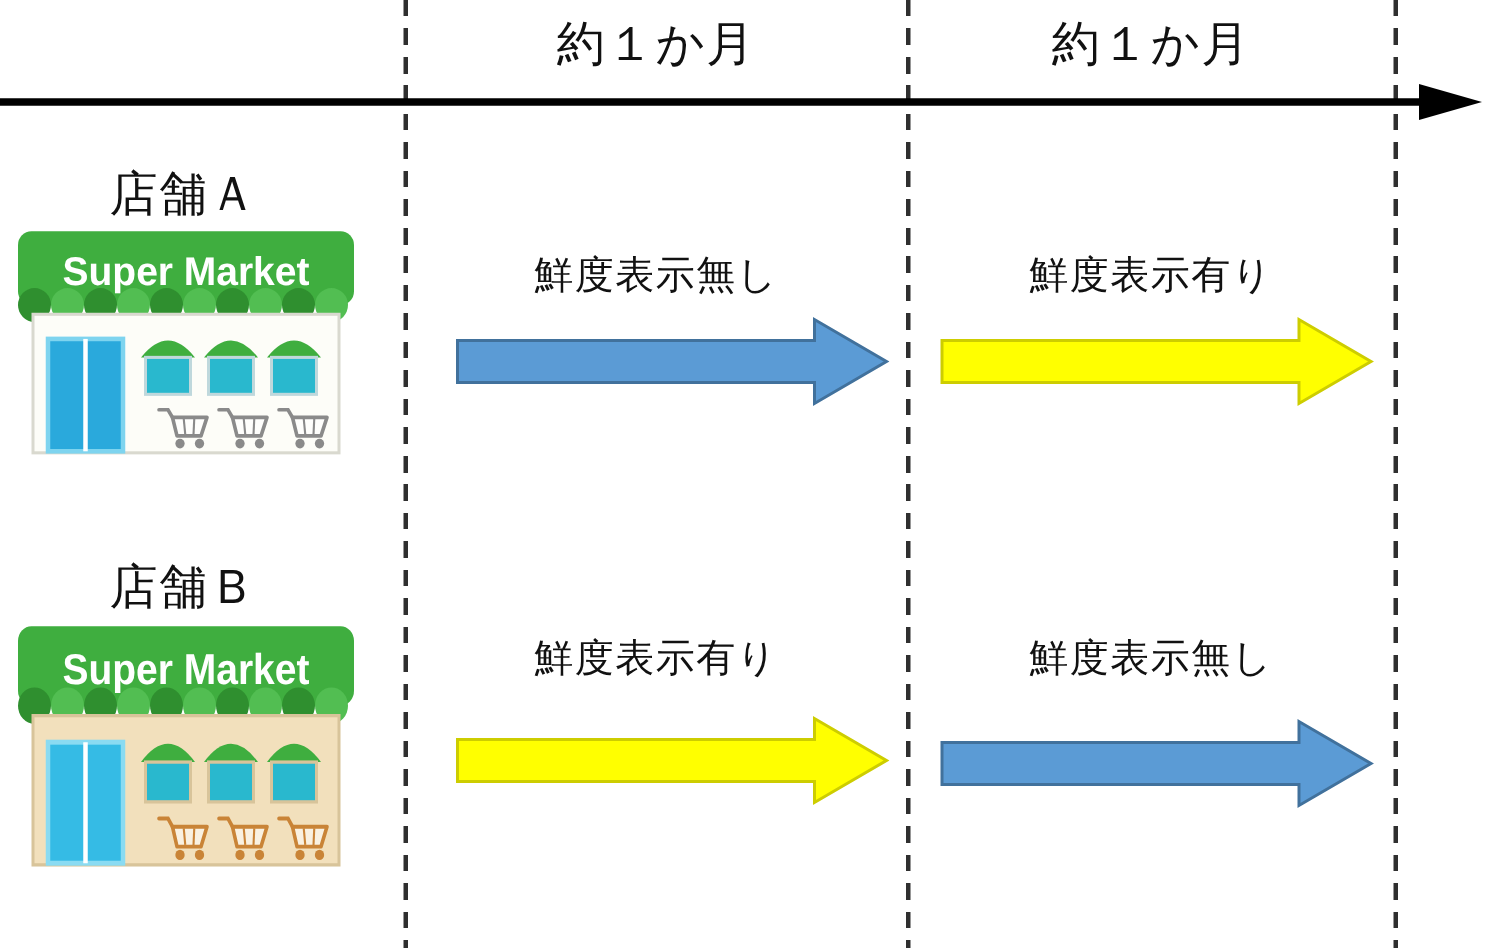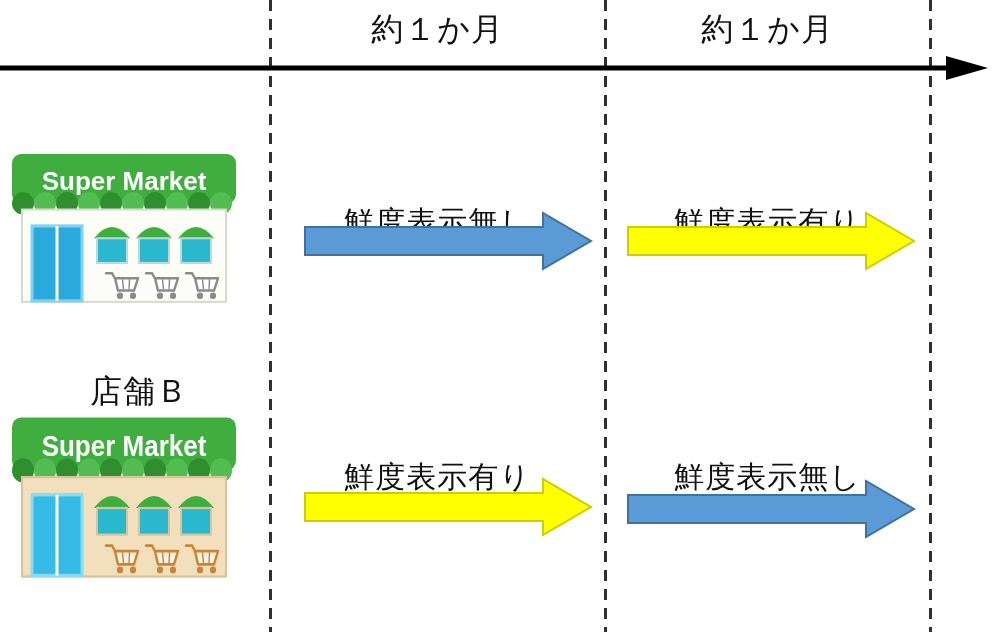--- a/index.html
+++ b/index.html
@@ -28,21 +28,21 @@
   .store-name {
     position: absolute;
     text-align: center;
     font-size: 32px;
     line-height: 34px;
     font-weight: 500;
     color: #111111;
     letter-spacing: 1px;
     white-space: nowrap;
   }
-  .row-label { font-size: 30px; margin-top: 39px; }
+  .row-label { font-size: 26px; }
   .block-arrow { position: absolute; }
   .block-arrow polygon { stroke-width: 2; }
   .arrow--blue polygon { stroke: #41719C; }
   .arrow--yellow polygon { stroke: #CDCD00; }
   .store-svg { position: absolute; }
 </style>
 </head>
 <body>
 
 <div class="canvas">
@@ -52,20 +52,21 @@
   <div class="divider" style="left:929px"></div>
 
   <div class="phase-label" style="left:270px; width:335px; top:12px">約１か月</div>
   <div class="phase-label" style="left:605px; width:325px; top:12px">約１か月</div>
 
   <svg class="timeline-svg" style="top:52px" width="1000" height="32" viewBox="0 0 1000 32">
     <line x1="0" y1="16" x2="952" y2="16" stroke="#000000" stroke-width="5"></line>
     <polygon points="946,4 988,16 946,28" fill="#000000"></polygon>
   </svg>
 
+  <div class="store-name" style="left:0; width:245px; top:112px">店舗Ａ</div>
 
   <svg class="store-svg" style="left:8px; top:150px" width="232" height="156" viewBox="0 0 232 152" preserveAspectRatio="none">
     <defs>
       <g id="cart">
         <path d="M2 4 L8 4 L11 9" fill="none" stroke="currentColor" stroke-width="2.4" stroke-linecap="round"></path>
         <path d="M11 9 L34 9 L30 21 L14 21 Z" fill="#ffffff" fill-opacity="0.55" stroke="currentColor" stroke-width="2.4" stroke-linejoin="round"></path>
         <line x1="18.5" y1="10" x2="19.5" y2="20" stroke="currentColor" stroke-width="1.4"></line>
         <line x1="25.5" y1="10" x2="25" y2="20" stroke="currentColor" stroke-width="1.4"></line>
         <circle cx="16" cy="26" r="3.1" fill="currentColor"></circle>
         <circle cx="29" cy="26" r="3.1" fill="currentColor"></circle>
@@ -108,21 +109,21 @@
   <div class="row-label" style="left:270px; width:335px; top:166px">鮮度表示無し</div>
   <div class="row-label" style="left:605px; width:325px; top:166px">鮮度表示有り</div>
 
   <svg class="block-arrow arrow--blue" style="left:303px; top:211px" width="290" height="60" viewBox="0 0 290 60">
     <polygon points="2,16 240,16 240,2 288,30 240,58 240,44 2,44" fill="#5B9BD5"></polygon>
   </svg>
   <svg class="block-arrow arrow--yellow" style="left:626px; top:211px" width="290" height="60" viewBox="0 0 290 60">
     <polygon points="2,16 240,16 240,2 288,30 240,58 240,44 2,44" fill="#FFFF00"></polygon>
   </svg>
 
-  <div class="store-name" style="left:17px; width:245px; top:374px">店舗Ｂ</div>
+  <div class="store-name" style="left:0; width:245px; top:374px">店舗Ｂ</div>
 
   <svg class="store-svg" style="left:8px; top:413px" width="232" height="168" viewBox="0 0 232 152" preserveAspectRatio="none">
     <g>
       <rect x="4" y="4" width="224" height="48" rx="9" fill="#3FAE3F"></rect>
       <circle cx="15" cy="52" r="11" fill="#2F8F2F"></circle>
         <circle cx="37" cy="52" r="11" fill="#52BE52"></circle>
       <circle cx="59" cy="52" r="11" fill="#2F8F2F"></circle>
         <circle cx="81" cy="52" r="11" fill="#52BE52"></circle>
       <circle cx="103" cy="52" r="11" fill="#2F8F2F"></circle>
         <circle cx="125" cy="52" r="11" fill="#52BE52"></circle>

